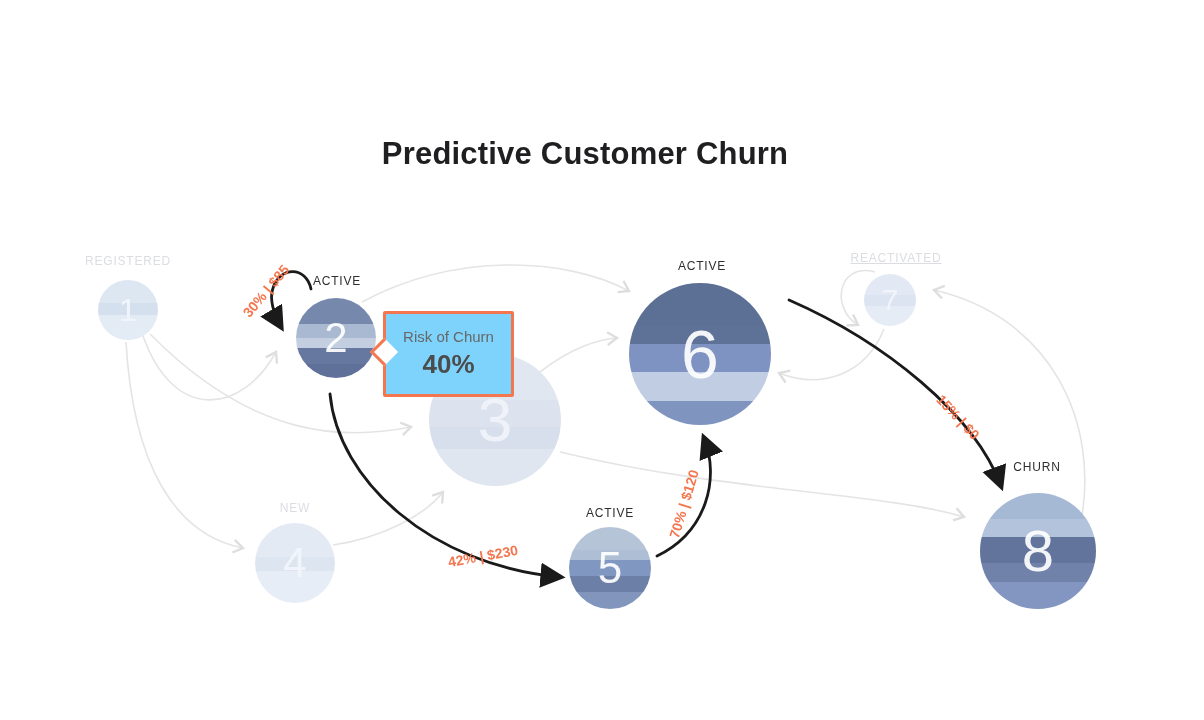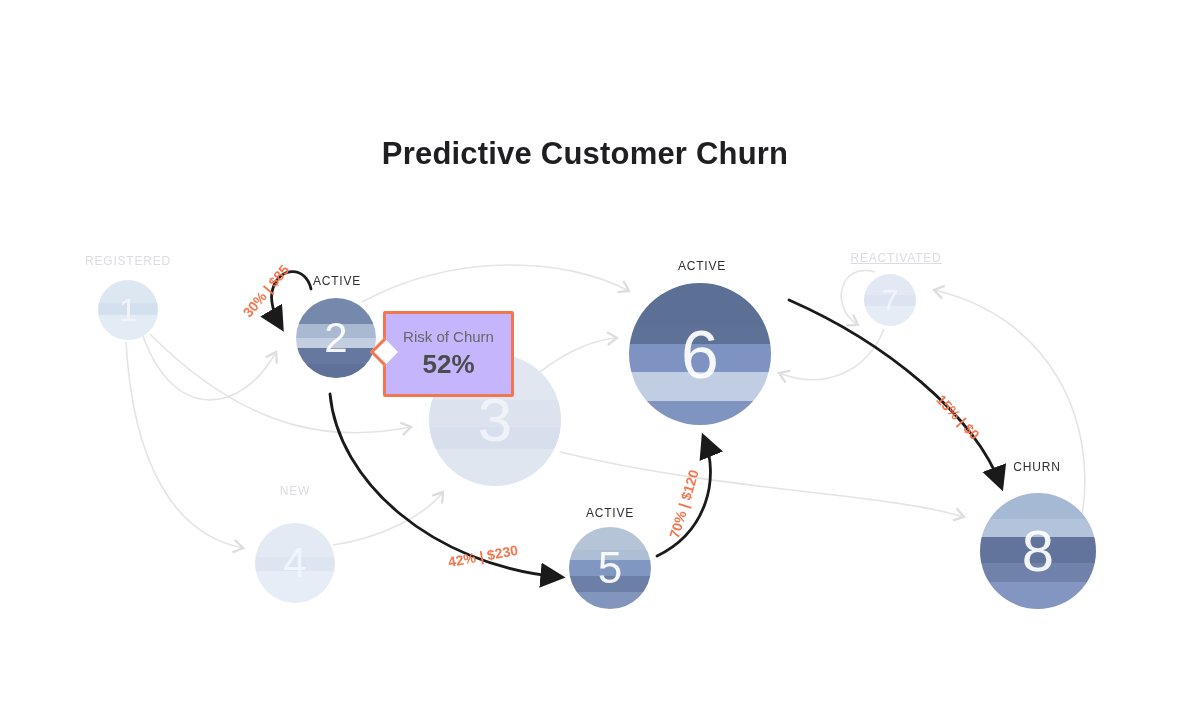--- a/index.html
+++ b/index.html
@@ -37,33 +37,33 @@
   .n7 .num{font-size:30px;}
   .n8{left:980px;top:493px;width:116px;height:116px;
       background:linear-gradient(#a5b9d5 0 22%,#b3c3db 22% 38%,#62749b 38% 60%,#7082a9 60% 77%,#8396c1 77% 100%);}
   .n8 .num{font-size:58px;}
   
   .nlabel{position:absolute;width:200px;text-align:center;font-size:12px;
           letter-spacing:.8px;color:#2f2f2f;}
   .nlabel.faded-label{color:#dbdde2;}
   .lb1{left:28px;top:254px;}
   .lb2{left:237px;top:274px;}
-  .lb4{left:195px;top:484px;}
+  .lb4{left:195px;top:501px;}
   .lb5{left:510px;top:506px;}
   .lb6{left:602px;top:259px;}
   .lb7{left:796px;top:251px;text-decoration:underline;}
   .lb8{left:937px;top:460px;}
   
   .elabel{position:absolute;font-size:14px;font-weight:700;color:#F4764E;white-space:nowrap;}
   .el1{left:266px;top:291px;transform:translate(-50%,-50%) rotate(-50deg);}
   .el2{left:483px;top:556px;transform:translate(-50%,-50%) rotate(-10deg);}
   .el3{left:684px;top:504px;transform:translate(-50%,-50%) rotate(-73deg);}
   .el4{left:958px;top:417px;transform:translate(-50%,-50%) rotate(47deg);}
   
-  .callout{position:absolute;left:383px;top:311px;width:131px;height:86px;background:#c4b5fd;
+  .callout{position:absolute;left:383px;top:311px;width:131px;height:86px;background:#7dd3fc;
            border:3px solid #F4764E;border-radius:2px;display:flex;flex-direction:column;
            align-items:center;justify-content:center;gap:4px;z-index:5;box-sizing:border-box;}
   .callout::before{content:"";position:absolute;left:-12px;top:28px;width:17px;height:17px;
            background:#fff;border-left:3px solid #F4764E;border-bottom:3px solid #F4764E;
            transform:rotate(45deg);}
   .callout .c-title{font-size:15px;color:#676767;}
   .callout .c-value{font-size:26px;font-weight:700;color:#4c4c4c;}
 </style>
 </head>
 <body>
@@ -136,16 +136,16 @@
     <span class="num">8</span>
   </div>
 
   <div class="elabel el1">30% | $85</div>
   <div class="elabel el2">42% | $230</div>
   <div class="elabel el3">70% | $120</div>
   <div class="elabel el4">15% | $0</div>
 
   <div class="callout">
     <div class="c-title">Risk of Churn</div>
-    <div class="c-value">52%</div>
+    <div class="c-value">40%</div>
   </div>
 
 </div>
 
 </body></html>

